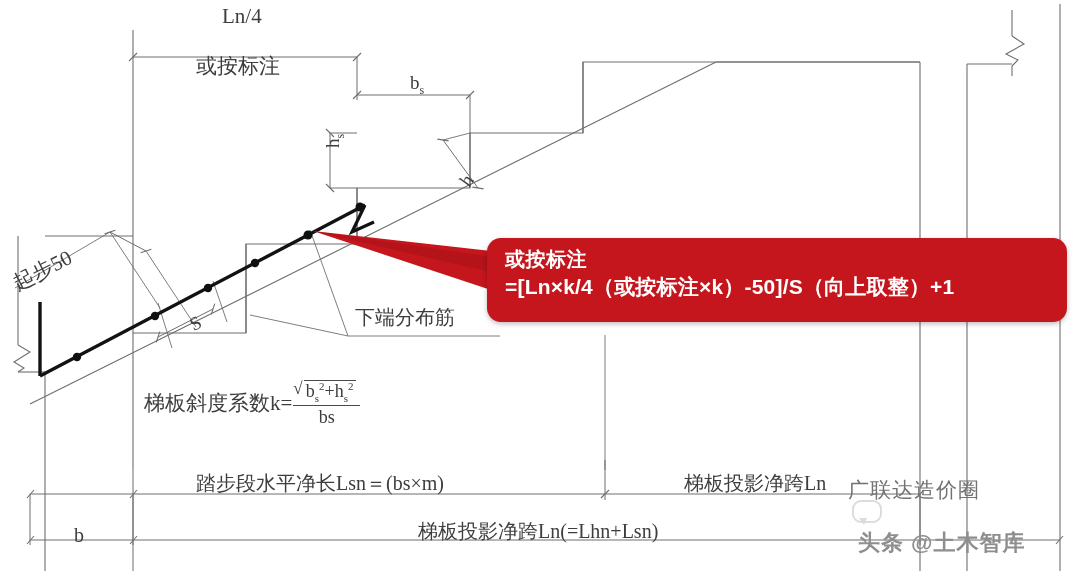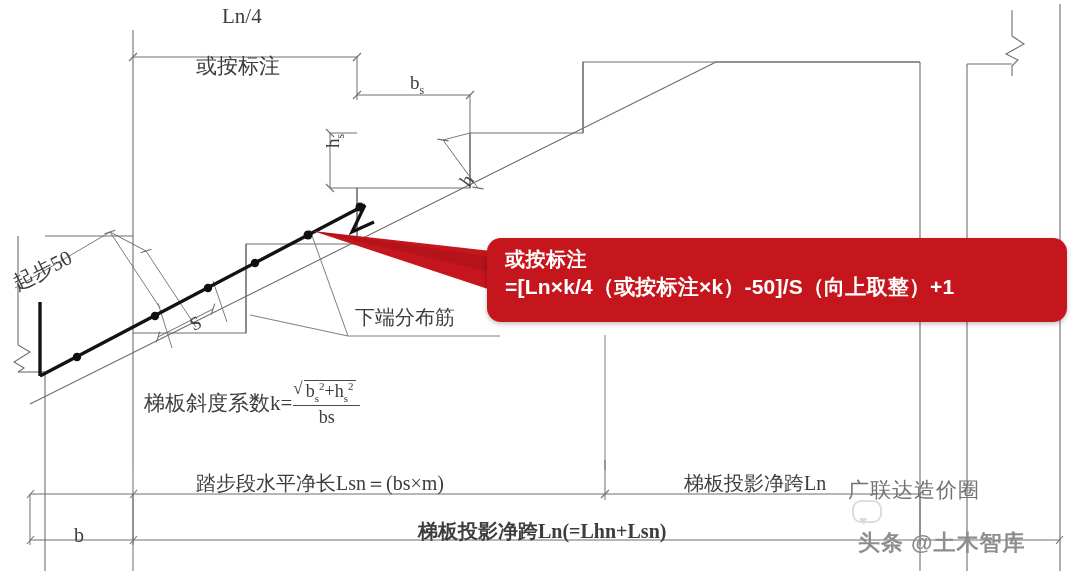--- a/index.html
+++ b/index.html
@@ -202,21 +202,21 @@
         </span>
       </span>
       <span style="font-size:18px;padding-top:2px;">bs</span>
     </span>
   </div>
 
   <div class="lbl serif" style="left:196px;top:470px;font-size:20px;">踏步段水平净长Lsn＝(bs×m)</div>
 
   <div class="lbl serif" style="left:684px;top:470px;font-size:20px;">梯板投影净跨Ln</div>
 
-  <div class="lbl serif" style="left:418px;top:518px;font-size:20px;font-weight:bold;">梯板投影净跨Ln(=Lhn+Lsn)</div>
+  <div class="lbl serif" style="left:418px;top:518px;font-size:20px;">梯板投影净跨Ln(=Lhn+Lsn)</div>
 
   <div class="lbl serif" style="left:74px;top:524px;font-size:20px;">b</div>
 
   <div class="callout" style="--calloutbg: #c4161c;">
     <div class="c-title">或按标注</div>
     <div class="c-formula">=[Ln×k/4（或按标注×k）-50]/S（向上取整）+1</div>
   </div>
 
   <div class="wm-bubble"></div>
   <div class="wm wm-light">广联达造价圈</div>

